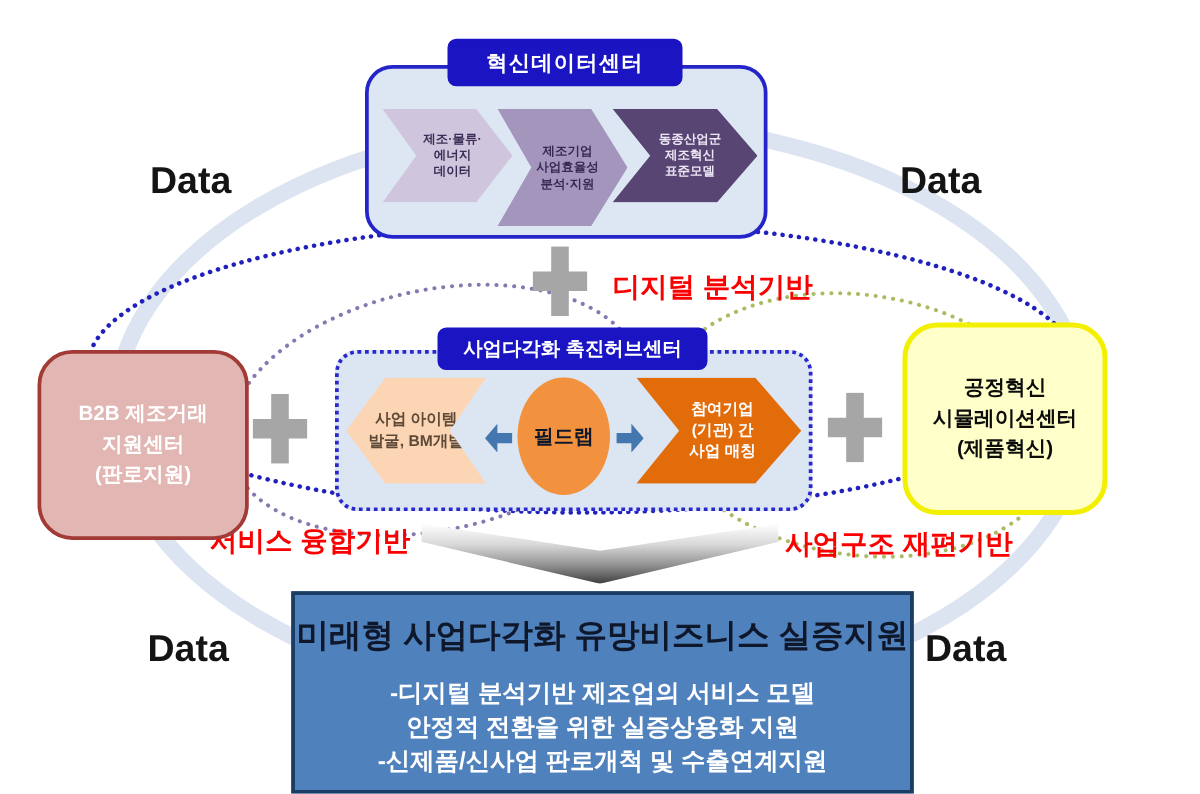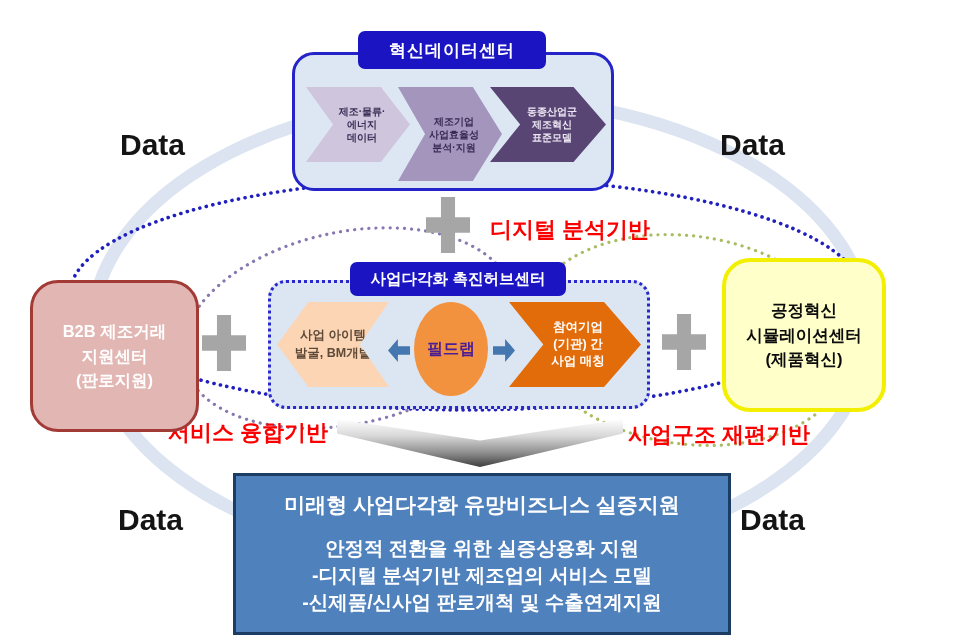--- a/index.html
+++ b/index.html
@@ -35,30 +35,30 @@
   
   .side-box{border-radius:28px;font-weight:bold;font-size:16.5px;line-height:1.5;}
   #left-box{background:#e2b6b3;border:3px solid #a23a36;color:#ffffff;}
   #right-box{background:#ffffca;border:4px solid #f2ef00;color:#0c0c0c;}
 
   
   #hub-container{background:#dce6f2;border:3px dotted #2828cc;border-radius:18px;}
   .mini-arrow{background:#4476b0;}
   .mini-arrow.right{clip-path:polygon(0% 32%,55% 32%,55% 0%,100% 50%,55% 100%,55% 68%,0% 68%);}
   .mini-arrow.left{clip-path:polygon(100% 32%,45% 32%,45% 0%,0% 50%,45% 100%,45% 68%,100% 68%);}
-  #field-lab{background:#f2923e;border-radius:50%;color:#4c1d95;font-weight:bold;font-size:16px;text-align:right;}
+  #field-lab{background:#f2923e;border-radius:50%;color:#0f172a;font-weight:bold;font-size:16px;text-align:right;}
 
   
   #down-arrow{
     background:linear-gradient(#ffffff 0%,#d8d8d8 35%,#8f8f8f 70%,#3f3f3f 100%);
     clip-path:polygon(0% 0%,50% 45%,100% 0%,100% 30%,50% 100%,0% 30%);}
 
   
   #bottom-box{background:#4f81bd;border:3px solid #1c3d63;color:#fff;text-align:center;}
-  #bottom-title{color:#ffffff;font-weight:bold;font-size:21px;margin-top:15px;}
+  #bottom-title{color:#0f172a;font-weight:bold;font-size:26px;margin-top:15px;}
   .bottom-line{font-weight:bold;font-size:19.5px;line-height:1.38;}
   #bottom-lines{margin-top:16px;}
 </style>
 </head>
 <body>
 
 <div id="stage">
 
   <svg id="decor" viewBox="0 0 960 635">
     <ellipse cx="480" cy="330" rx="388" ry="232" fill="none" stroke="#dbe4f0" stroke-width="13"></ellipse>
@@ -109,19 +109,19 @@
   <div class="abs mini-arrow right" style="left:493px;top:339px;width:22px;height:23px;"></div>
   <div class="abs chev-r ctr pre" style="left:509px;top:302px;width:126px;height:85px;background:#e36c0a;color:#ffffff;font-size:12.5px;font-weight:bold;line-height:1.35;padding-left:6px;">참여기업
 (기관) 간
 사업 매칭</div>
 
   <div id="down-arrow" class="abs" style="left:337px;top:419px;width:286px;height:48px;"></div>
 
   <div id="bottom-box" class="abs" style="left:233px;top:473px;width:492px;height:156px;">
     <div id="bottom-title">미래형 사업다각화 유망비즈니스 실증지원</div>
     <div id="bottom-lines">
+      <div class="bottom-line">-디지털 분석기반 제조업의 서비스 모델</div>
       <div class="bottom-line">안정적 전환을 위한 실증상용화 지원</div>
-      <div class="bottom-line">-디지털 분석기반 제조업의 서비스 모델</div>
       <div class="bottom-line">-신제품/신사업 판로개척 및 수출연계지원</div>
     </div>
   </div>
 
 </div>
 
 </body></html>

